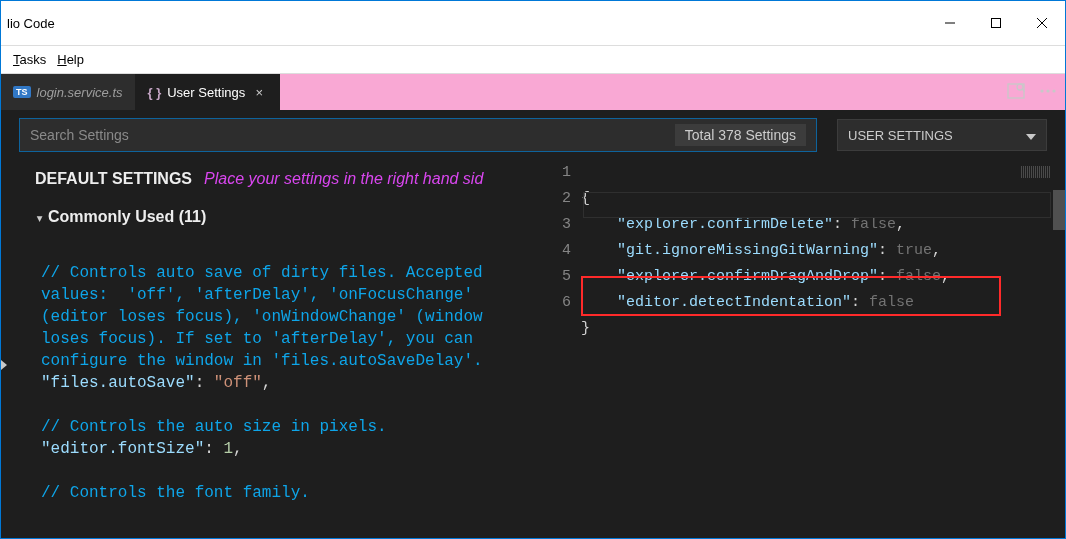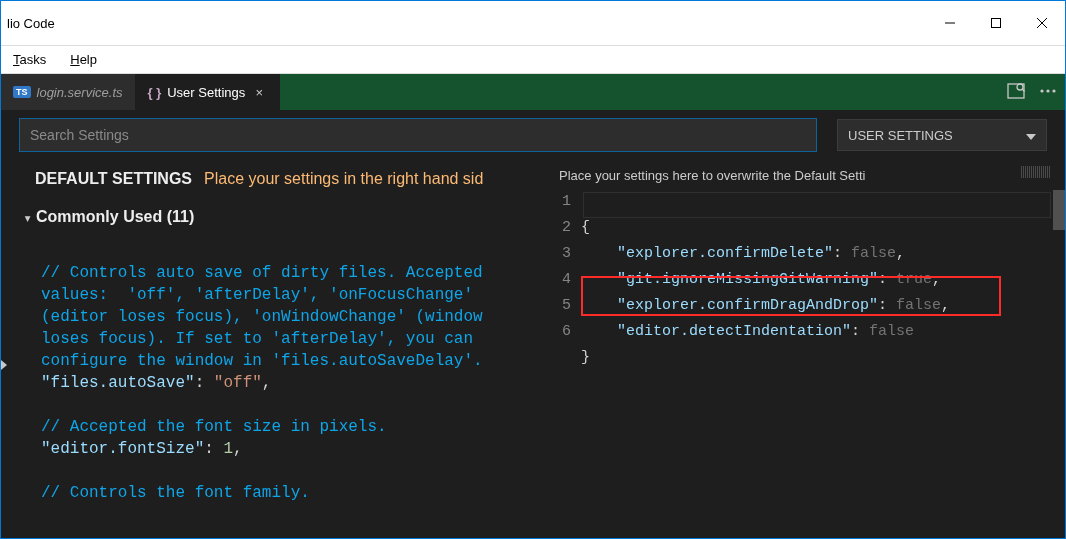--- a/index.html
+++ b/index.html
@@ -29,36 +29,36 @@
   }
   .winbtn svg { stroke: #000; }
   
   .menubar {
     height: 28px;
     background: #fff;
     color: #000;
     display: flex;
     align-items: center;
     padding-left: 12px;
-    gap: 24px;
+    gap: 11px;
     border-bottom: 1px solid #ddd;
   }
   .menubar span { color: #000; }
   .menubar .ul { text-decoration: underline; text-decoration-color: #000; }
   
   .app {
     background: #1e1e1e;
     height: calc(100% - 58px);
     display: flex;
     flex-direction: column;
   }
   
   .tabs {
     height: 36px;
-    background: #14532d;
+    background: #f9a8d4;
     display: flex;
     position: relative;
   }
   .tab {
     height: 36px;
     display: flex;
     align-items: center;
     padding: 0 12px;
     color: #9e9e9e;
     gap: 6px;
@@ -127,23 +127,23 @@
   }
   .left-header {
     padding: 0 18px 8px 34px;
     display: flex;
     gap: 12px;
     font-family: "Segoe UI", Arial, sans-serif;
     white-space: nowrap;
     overflow: hidden;
   }
   .left-header .ds { color: #eee; font-weight: bold; }
-  .left-header .hint { color: #fdba74; font-weight: normal; }
+  .left-header .hint { color: #d946ef; font-weight: normal; font-style: italic; }
   .section {
-    padding: 8px 18px 10px 24px;
+    padding: 8px 18px 10px 36px;
     font-family: "Segoe UI", Arial, sans-serif;
     color: #eee;
     font-weight: bold;
   }
   .section::before { content: "\25B8"; transform: rotate(90deg); display: inline-block; margin-right: 6px; font-size: 10px; color: #ccc; }
   .defaults {
     padding: 0 18px 0 40px;
     white-space: pre;
     overflow: hidden;
   }
@@ -267,20 +267,21 @@
             <circle cx="9" cy="8" r="1.6" fill="#c8c8c8"></circle>
             <circle cx="15" cy="8" r="1.6" fill="#c8c8c8"></circle>
         </svg>
       </span>
     </div>
   </div>
 
   <div class="searchrow">
     <div class="searchbox">
       <span class="placeholder">Search Settings</span>
+      <span class="counter">Total 378 Settings</span>
     </div>
     <div class="scope">
       <span>USER SETTINGS</span>
       <span>
         <svg width="10" height="6">
             <polygon points="0,0 10,0 5,6" fill="#c8c8c8"></polygon>
           </svg>
       </span>
     </div>
   </div>
@@ -295,31 +296,30 @@
       <div class="section">Commonly Used (11)</div>
 
       <div class="defaults">
 <span class="c-comment">// Controls auto save of dirty files. Accepted</span>
 <span class="c-comment">values:  'off', 'afterDelay', 'onFocusChange'</span>
 <span class="c-comment">(editor loses focus), 'onWindowChange' (window</span>
 <span class="c-comment">loses focus). If set to 'afterDelay', you can</span>
 <span class="c-comment">configure the window in 'files.autoSaveDelay'.</span>
 <span><span class="c-key">"files.autoSave"</span><span class="c-colon">: </span><span class="c-string">"off"</span><span class="c-colon">,</span></span>
 <span> </span>
-<span class="c-comment">// Accepted the font size in pixels.</span>
+<span class="c-comment">// Controls the auto size in pixels.</span>
 <span><span class="c-key">"editor.fontSize"</span><span class="c-colon">: </span><span class="c-num">1</span><span class="c-colon">,</span></span>
 <span> </span>
 <span class="c-comment">// Controls the font family.</span>
       </div>
 
       <div class="gutter-marker"></div>
     </div>
 
     <div class="right">
-      <div class="right-header">Place your settings here to overwrite the Default Setti</div>
       <div class="minimap-ov"></div>
 
       <div class="cur-line-hl" style="top:32px"></div>
 
       <div class="editor">
         <div class="gutter">
 <div>1</div>
 <div>2</div>
 <div>3</div>
 <div>4</div>

